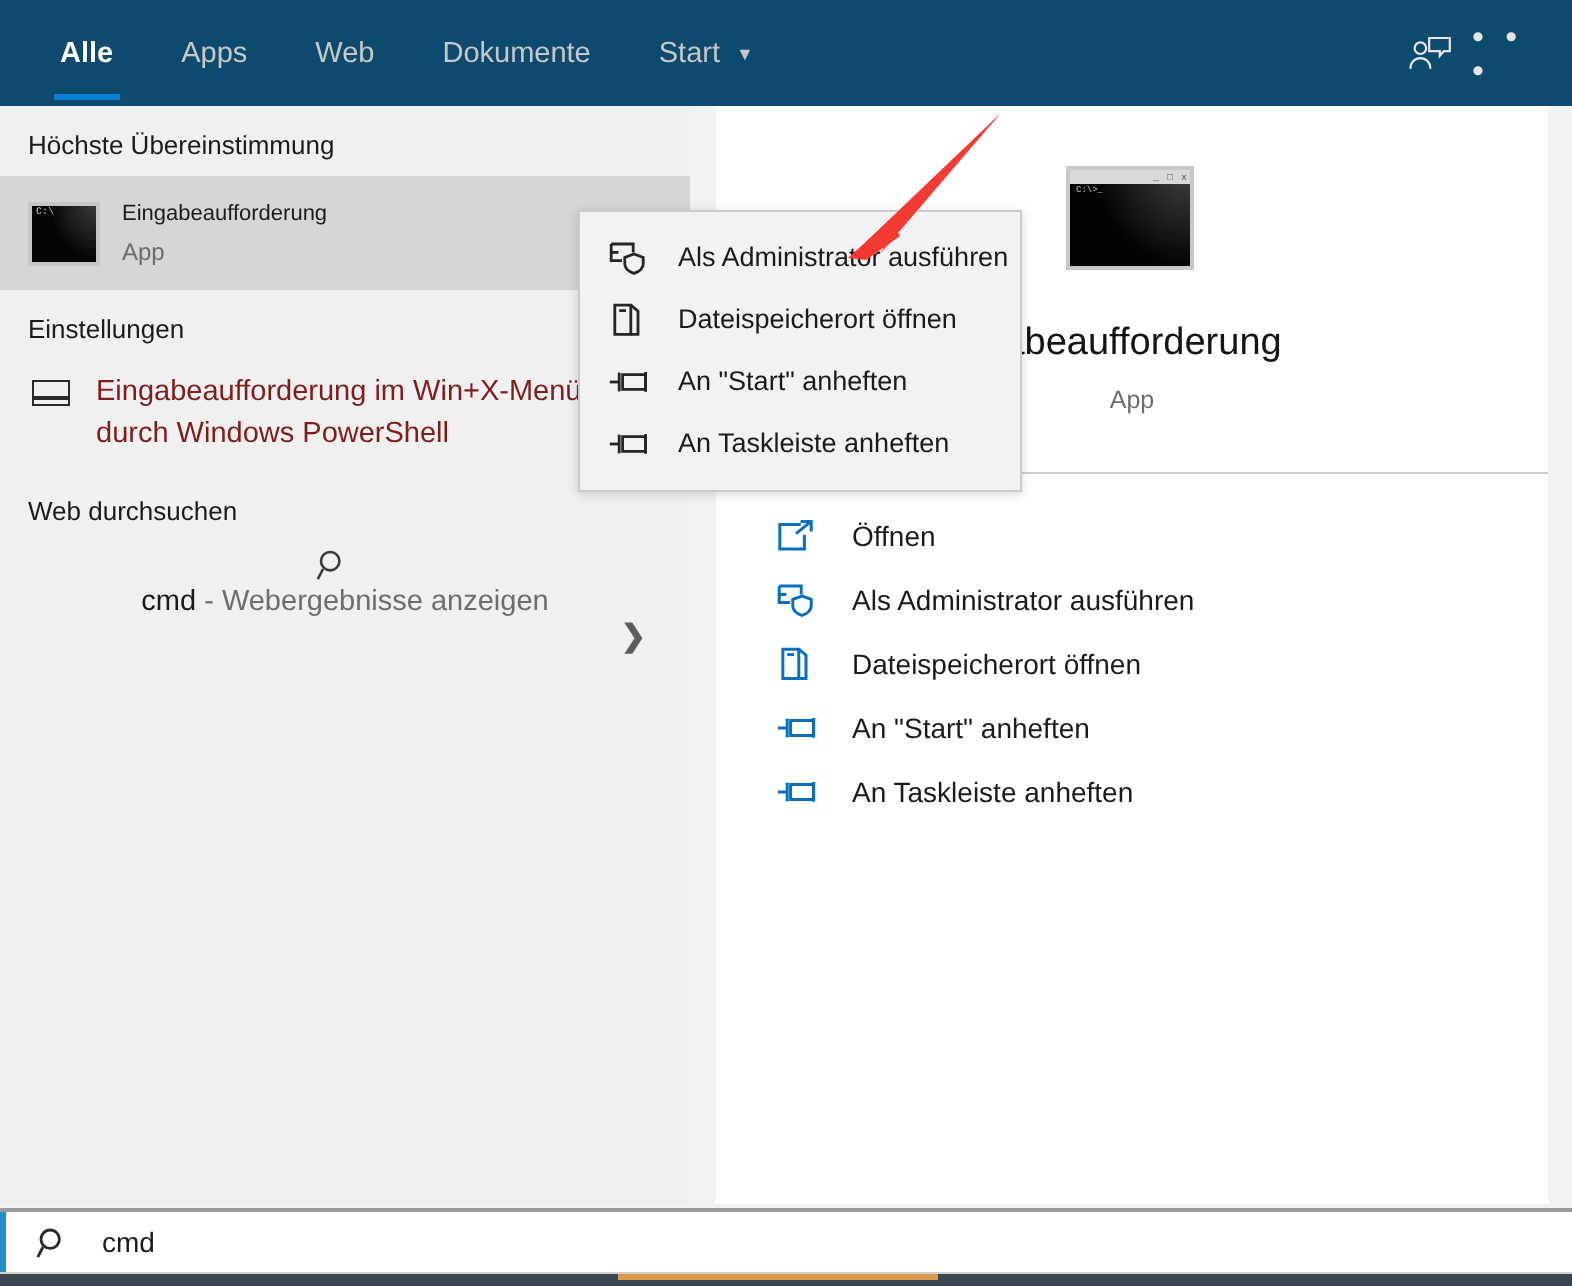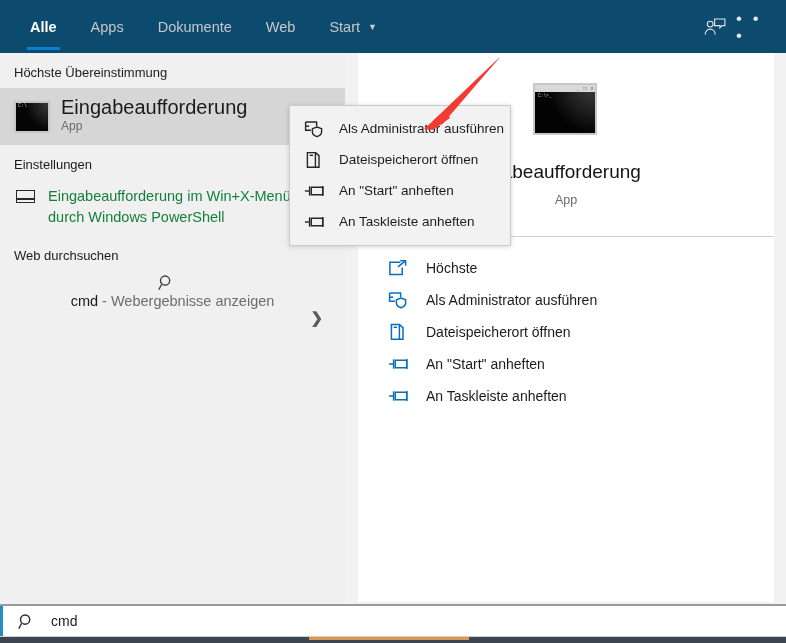--- a/index.html
+++ b/index.html
@@ -117,21 +117,21 @@
   .res-thumb .caret-txt {
     position: absolute;
     left: 2px; top: 1px;
     color: #cfcfcf;
     font-family: "Liberation Mono", monospace;
     font-size: 5px;
     line-height: 1;
     z-index: 2;
   }
   .res-text { display: flex; flex-direction: column; justify-content: center; }
-  .res-title { font-size: 20px; color: #1b1b1b; line-height: 19px; }
+  .res-title { font-size: 11px; color: #1b1b1b; line-height: 19px; }
   .res-sub { font-size: 12px; color: #6b6b6b; line-height: 17px; margin-top: 1px; }
 
   .set-row {
     display: flex;
     align-items: flex-start;
     padding: 6px 14px 8px 14px;
   }
   .set-icon {
     flex: 0 0 20px;
     width: 20px; height: 19px;
@@ -147,21 +147,21 @@
   }
   .set-icon .box::after {
     content: "";
     position: absolute;
     left: 0; bottom: 2px;
     width: 100%; height: 1.6px;
     background: #2a2a2a;
   }
   .set-label {
     font-size: 14.5px;
-    color: #15803d;
+    color: #7f1d1d;
     line-height: 21px;
     max-width: 255px;
   }
 
   .web-row {
     display: flex;
     align-items: center;
     height: 42px;
     padding: 0 14px;
     flex-direction: column;
@@ -353,24 +353,24 @@
   <div class="header">
     <div class="tabs">
       <div class="tab active">
         <span>Alle</span>
         <span class="tab-underline"></span>
       </div>
       <div class="tab">
         <span>Apps</span>
       </div>
       <div class="tab">
+        <span>Web</span>
+      </div>
+      <div class="tab">
         <span>Dokumente</span>
-      </div>
-      <div class="tab">
-        <span>Web</span>
       </div>
       <div class="tab">
         <span>Start</span>
         <span class="caret">▼</span>
       </div>
     </div>
 
     <div class="header-right">
       <div class="hdr-btn">
         <svg width="24" height="22" viewBox="0 0 24 22" fill="none" stroke="currentColor" stroke-width="1.1">
@@ -443,21 +443,21 @@
     <div class="actions">
 
       <div class="action">
         <span class="ico">
           <svg width="19" height="17" viewBox="0 0 19 17" fill="none" stroke="currentColor" stroke-width="1.5">
             <path d="M12.4 2.2H1.9v12.3h12.3V7.4"></path>
             <path d="M10.0 6.8L17.3 0.9"></path>
             <path d="M12.3 0.8h5.3v5.0"></path>
           </svg>
         </span>
-        <span class="lbl">Höchste</span>
+        <span class="lbl">Öffnen</span>
       </div>
 
       <div class="action">
         <span class="ico">
           <svg width="20" height="18" viewBox="0 0 20 18" fill="none" stroke="currentColor" stroke-width="1.5">
             <path d="M1.6 2.0h11.0v4.3"></path>
             <path d="M1.6 2.0v8.3h5.4"></path>
             <path d="M1.0 6.2h4.2"></path>
             <path d="M13.0 7.0l4.6 1.7v3.3c0 2.3-2.0 3.8-4.6 4.7-2.6-0.9-4.6-2.4-4.6-4.7V8.7z"></path>
           </svg>

